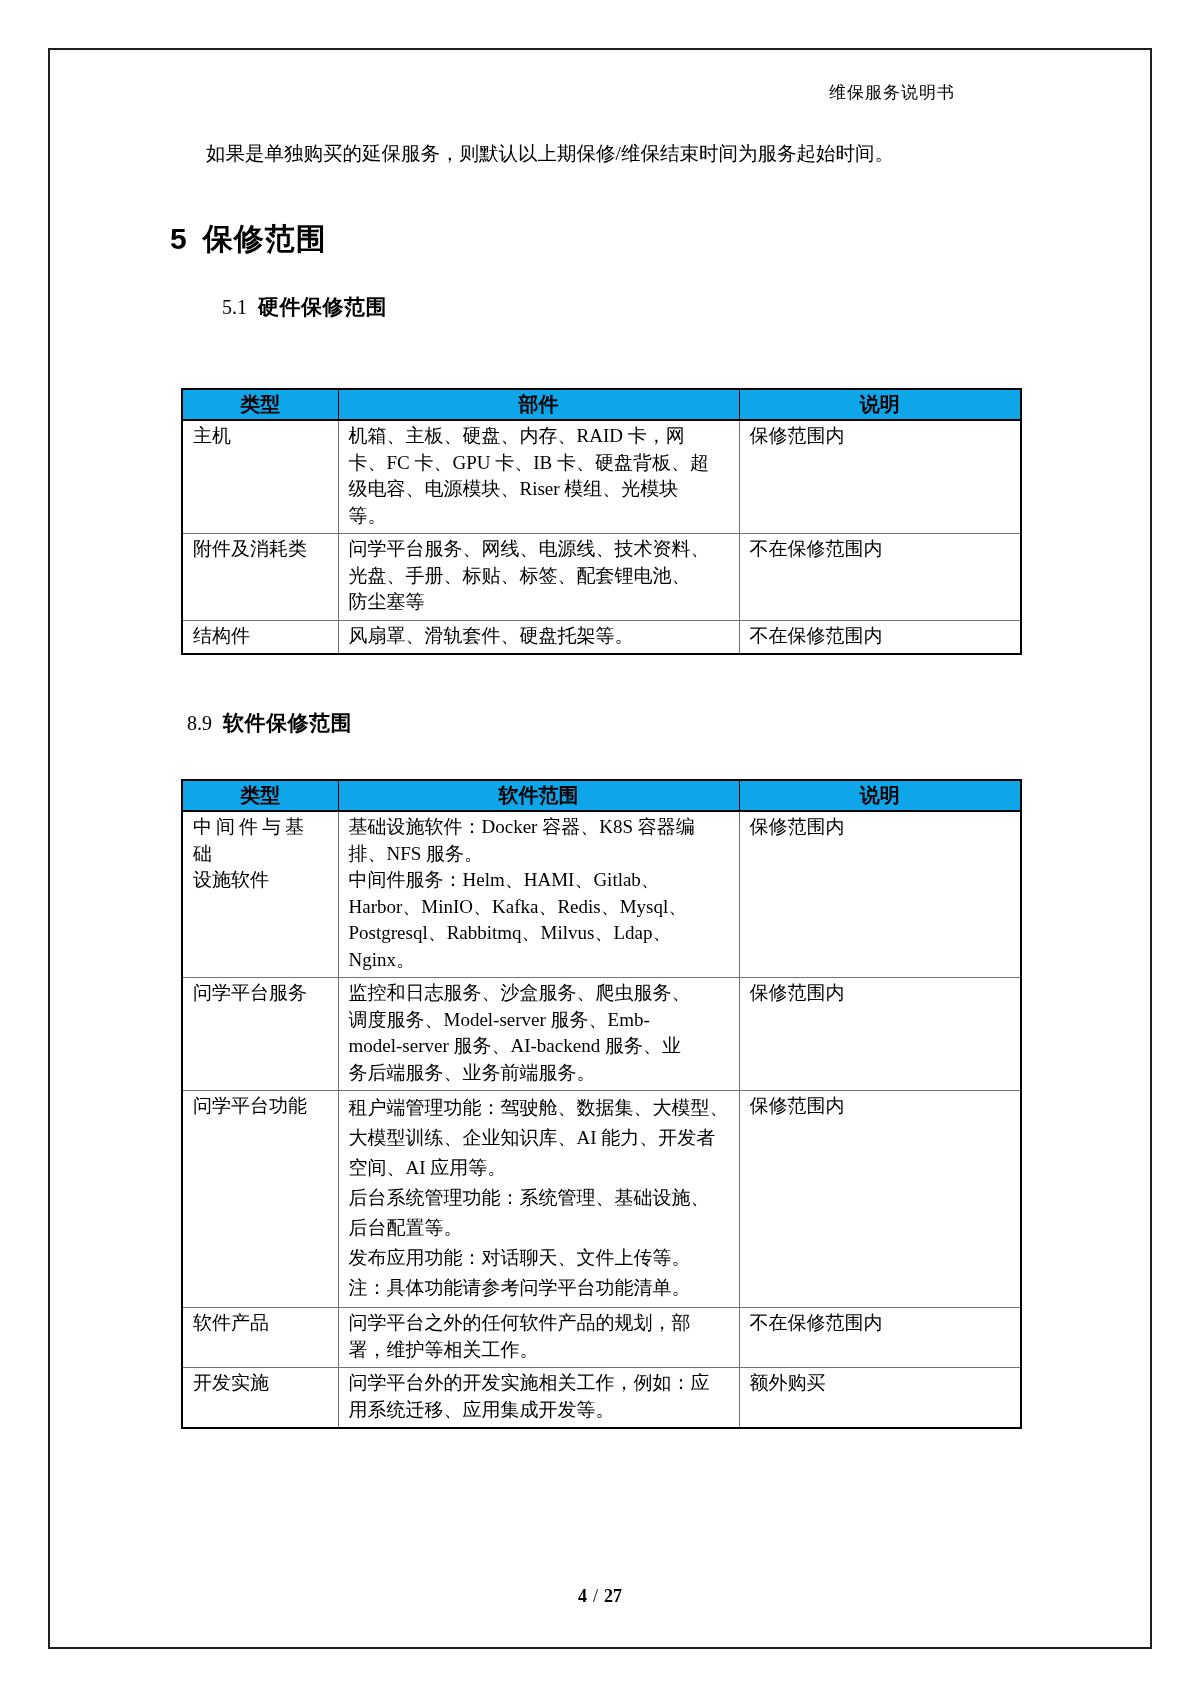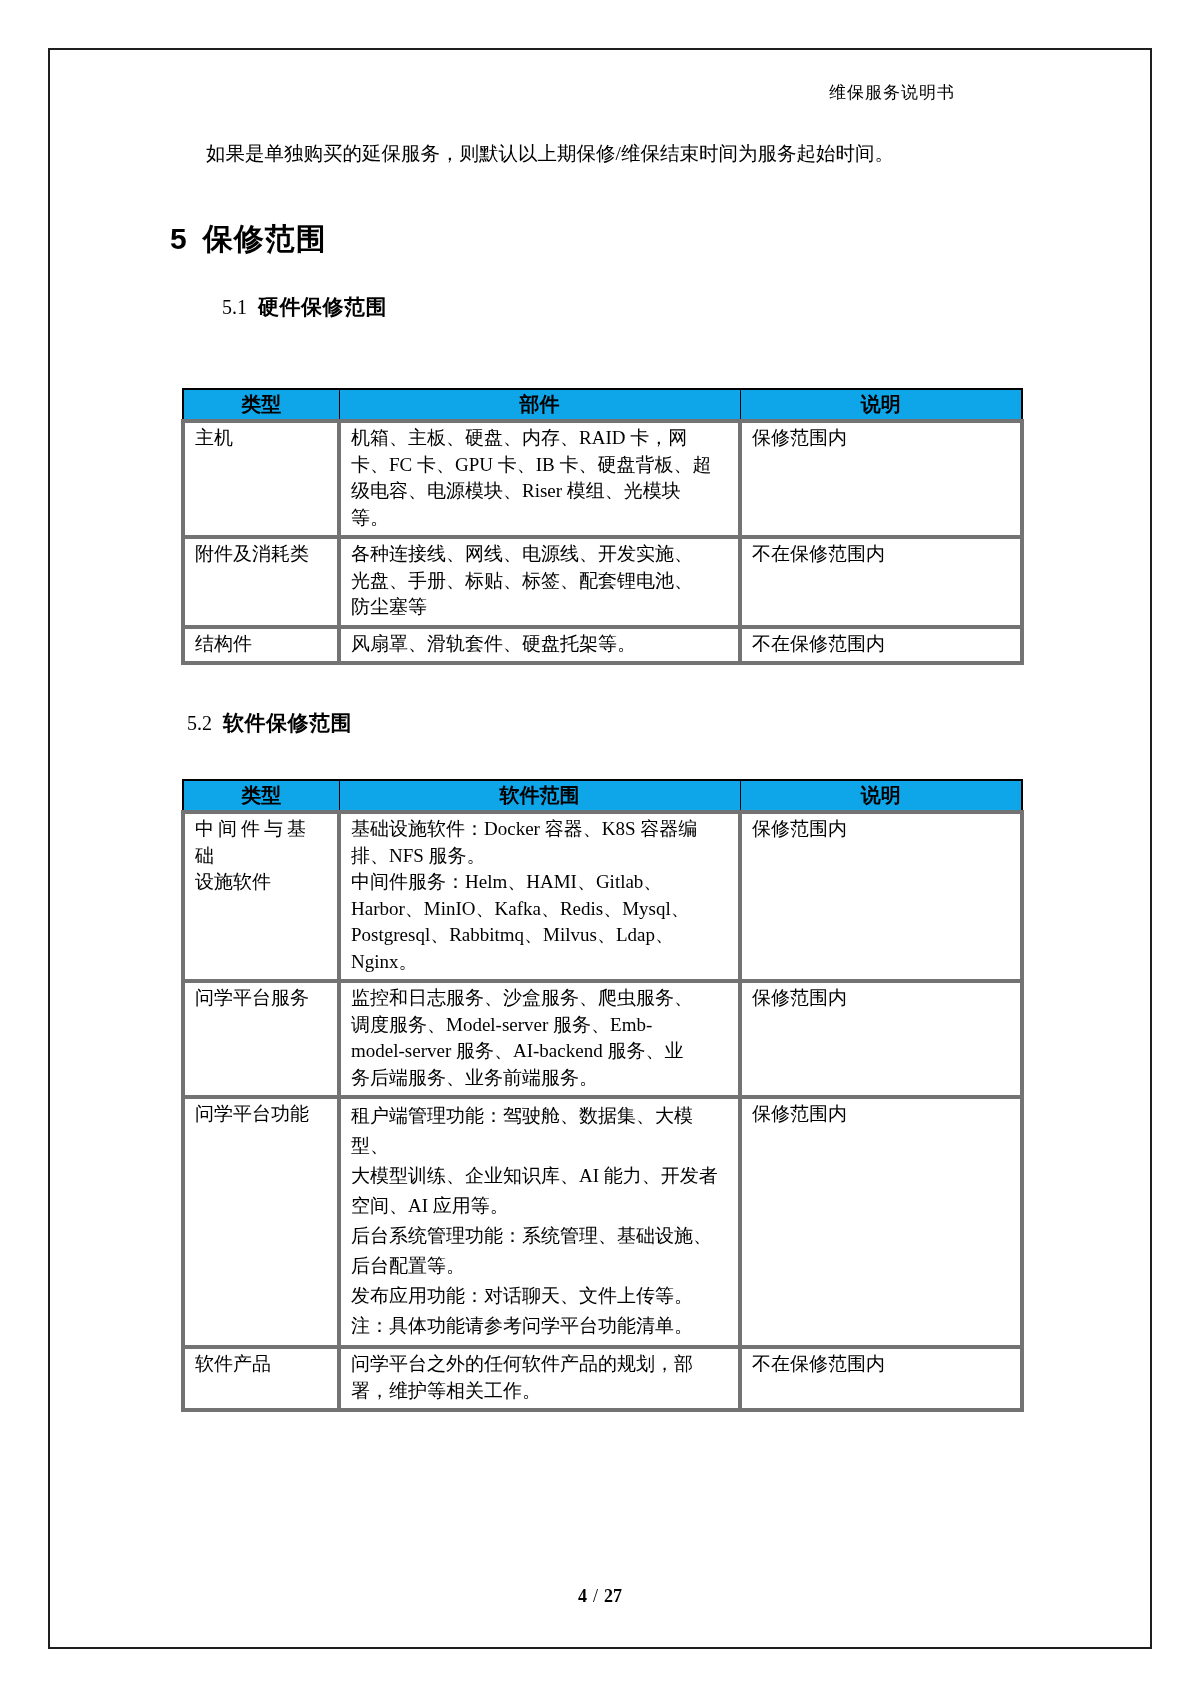--- a/index.html
+++ b/index.html
@@ -80,21 +80,21 @@
     border-bottom: 2px solid #000;
     font-family: "Liberation Sans", "DejaVu Sans", sans-serif;
     font-weight: bold;
     font-size: 20px;
     height: 31px;
     text-align: center;
     vertical-align: middle;
     padding: 1px 4px;
   }
   .doc-table td {
-    border: 4px solid #737373;
+    border: 1px solid #737373;
     vertical-align: top;
     font-size: 19px;
     line-height: 26.5px;
     padding: 2px 8px 4px 10px;
     white-space: pre-line;
   }
   .doc-table td.loose { line-height: 30px; }
   .doc-table td.tall { }
   .doc-table td.spread::first-line { letter-spacing: 4px; }
   .footer {
@@ -142,35 +142,35 @@
       <tr>
         <td>主机</td>
         <td>机箱、主板、硬盘、内存、RAID 卡，网
 卡、FC 卡、GPU 卡、IB 卡、硬盘背板、超
 级电容、电源模块、Riser 模组、光模块
 等。</td>
         <td>保修范围内</td>
       </tr>
       <tr>
         <td>附件及消耗类</td>
-        <td>各种连接线、网线、电源线、开发实施、
+        <td>问学平台服务、网线、电源线、技术资料、
 光盘、手册、标贴、标签、配套锂电池、
 防尘塞等</td>
         <td>不在保修范围内</td>
       </tr>
       <tr>
         <td>结构件</td>
         <td>风扇罩、滑轨套件、硬盘托架等。</td>
         <td>不在保修范围内</td>
       </tr>
     </tbody>
   </table>
 
   <div class="h2 h2-b">
-    <span class="num">5.2</span><span class="ttl">软件保修范围</span>
+    <span class="num">8.9</span><span class="ttl">软件保修范围</span>
   </div>
 
   <table class="doc-table t2">
     <colgroup>
         <col class="c1">
         <col class="c2">
         <col class="c3">
       </colgroup>
     <thead>
       <tr>
@@ -209,19 +209,25 @@
 发布应用功能：对话聊天、文件上传等。
 注：具体功能请参考问学平台功能清单。</td>
         <td>保修范围内</td>
       </tr>
       <tr>
         <td>软件产品</td>
         <td class="tall">问学平台之外的任何软件产品的规划，部
 署，维护等相关工作。</td>
         <td>不在保修范围内</td>
       </tr>
+      <tr>
+        <td>开发实施</td>
+        <td class="tall">问学平台外的开发实施相关工作，例如：应
+用系统迁移、应用集成开发等。</td>
+        <td>额外购买</td>
+      </tr>
     </tbody>
   </table>
 
   <div class="footer">
     <span class="pg">4</span><span class="sep">/</span><span class="pg">27</span>
   </div>
 </div>
 
 </body></html>

